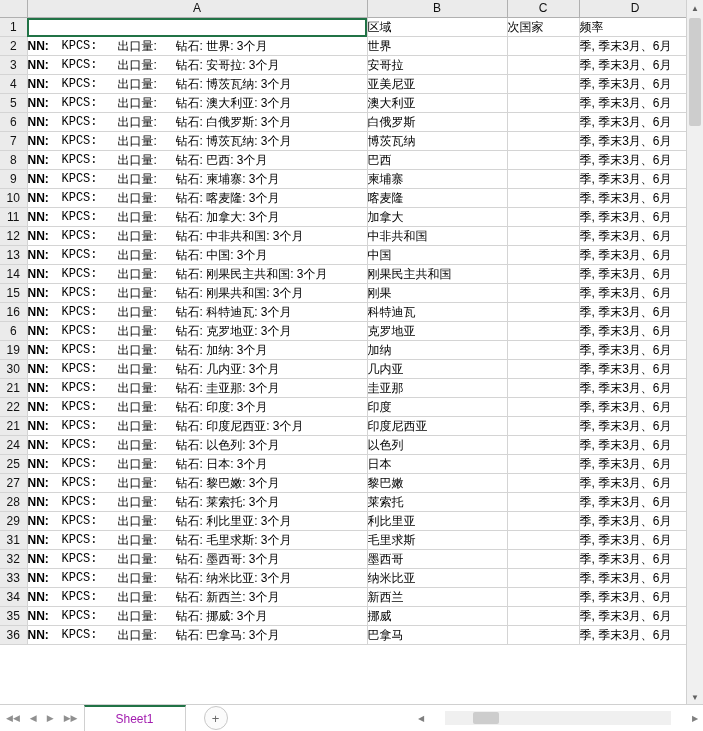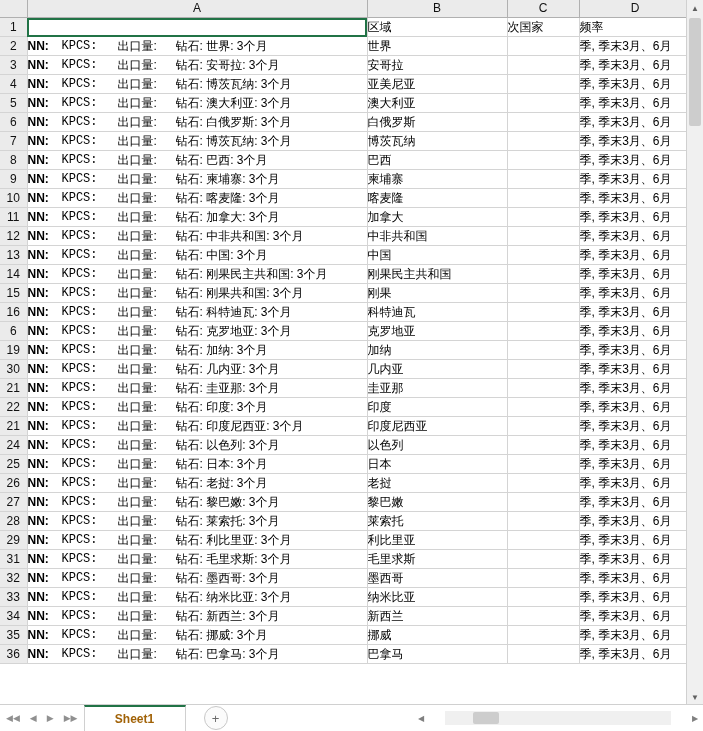--- a/index.html
+++ b/index.html
@@ -162,22 +162,22 @@
     min-width: 72px;
     padding: 0 14px;
     display: flex;
     align-items: center;
     justify-content: center;
     background: #ffffff;
     border-top: 2px solid #217346;
     border-left: 1px solid #d0d0d0;
     border-right: 1px solid #d0d0d0;
     font-size: 12px;
-    color: #a16207;
-    font-weight: bold;
+    color: #a21caf;
+    font-weight: normal;
   }
   .add-sheet {
     width: 22px;
     height: 22px;
     margin-left: 18px;
     border: 1px solid #c8c8c8;
     border-radius: 50%;
     display: flex;
     align-items: center;
     justify-content: center;
@@ -589,35 +589,20 @@
                 <div class="a3">出口量:</div>
                 <div class="a4">钻石: 日本: 3个月</div>
               </div>
             </td>
             <td class="cell">日本</td>
             <td class="cell"></td>
             <td class="cell">季,  季末3月、6月</td>
             <td class="cell"></td>
           </tr>
           <tr>
-            <td class="rowhead">26</td>
-            <td class="cell">
-              <div class="aflex">
-                <div class="a1">NN:</div>
-                <div class="a2">KPCS:</div>
-                <div class="a3">出口量:</div>
-                <div class="a4">钻石: 老挝: 3个月</div>
-              </div>
-            </td>
-            <td class="cell">老挝</td>
-            <td class="cell"></td>
-            <td class="cell">季,  季末3月、6月</td>
-            <td class="cell"></td>
-          </tr>
-          <tr>
             <td class="rowhead">27</td>
             <td class="cell">
               <div class="aflex">
                 <div class="a1">NN:</div>
                 <div class="a2">KPCS:</div>
                 <div class="a3">出口量:</div>
                 <div class="a4">钻石: 黎巴嫩: 3个月</div>
               </div>
             </td>
             <td class="cell">黎巴嫩</td>

